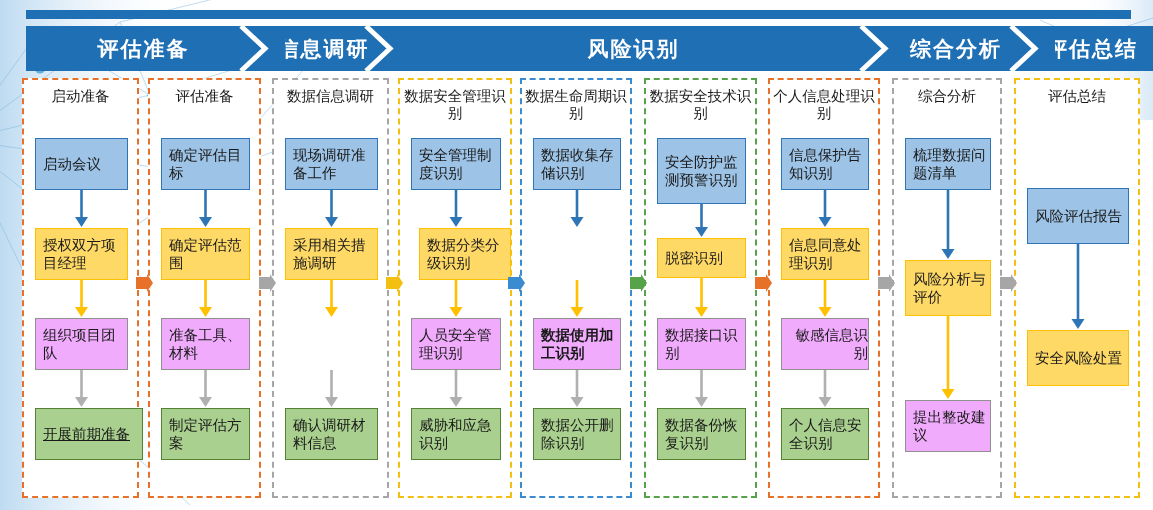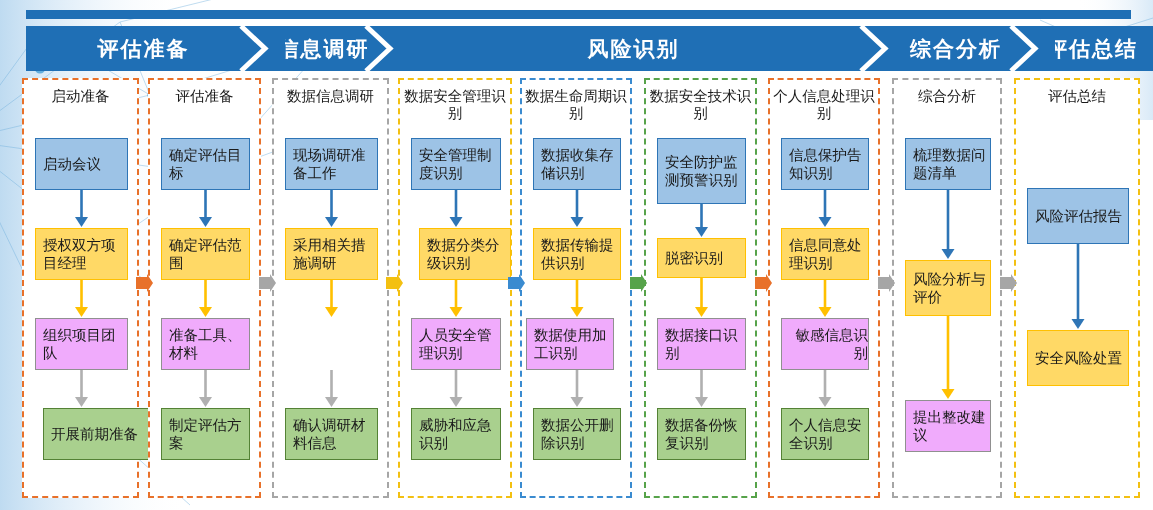--- a/index.html
+++ b/index.html
@@ -127,21 +127,21 @@
         <path d="M985 0 L1009 22.5 L985 45" fill="none" stroke="#ffffff" stroke-width="5"></path>
       </svg>
     </div>
 
   <div id="cols">
       <div class="col" style="left: 22px; width: 117px; border: 2.2px dashed rgb(232, 113, 42);">
         <div class="col-title">启动准备</div>
         <div class="node n-blue" style="left: 11px; top: 58px; width: 93px; height: 52px;">启动会议</div>
         <div class="node n-gold" style="left: 11px; top: 148px; width: 93px; height: 52px;">授权双方项目经理</div>
         <div class="node n-gray" style="left: 11px; top: 238px; width: 93px; height: 52px;">组织项目团队</div>
-        <div class="node n-green" style="left: 19px; top: 328px; width: 108px; height: 52px;">开展前期准备</div>
+        <div class="node n-green" style="left: 11px; top: 328px; width: 108px; height: 52px; text-decoration: underline;">开展前期准备</div>
         <svg width="117" height="420" style="position: absolute; left: 0px; top: 0px;">
           <path d="M57.5 110 L57.5 138" stroke="#2E75B6" stroke-width="2.6" fill="none"></path>
           <path d="M51 137 L64 137 L57.5 147 Z" fill="#2E75B6"></path>
           <path d="M57.5 200 L57.5 228" stroke="#FFC000" stroke-width="2.6" fill="none"></path>
           <path d="M51 227 L64 227 L57.5 237 Z" fill="#FFC000"></path>
           <path d="M57.5 290 L57.5 318" stroke="#B0B0B0" stroke-width="2.6" fill="none"></path>
           <path d="M51 317 L64 317 L57.5 327 Z" fill="#B0B0B0"></path>
         </svg>
       </div>
       <div class="col" style="left: 148px; width: 113px; border: 2.2px dashed rgb(232, 113, 42);">
@@ -184,22 +184,21 @@
           <path d="M49.5 137 L62.5 137 L56 147 Z" fill="#2E75B6"></path>
           <path d="M56 200 L56 228" stroke="#FFC000" stroke-width="2.6" fill="none"></path>
           <path d="M49.5 227 L62.5 227 L56 237 Z" fill="#FFC000"></path>
           <path d="M56 290 L56 318" stroke="#B0B0B0" stroke-width="2.6" fill="none"></path>
           <path d="M49.5 317 L62.5 317 L56 327 Z" fill="#B0B0B0"></path>
         </svg>
       </div>
       <div class="col" style="left: 520px; width: 112px; border: 2.2px dashed rgb(58, 139, 208);">
         <div class="col-title">数据生命周期识别</div>
         <div class="node n-blue" style="left: 11px; top: 58px; width: 88px; height: 52px;">数据收集存储识别</div>
-        <div class="node n-gold" style="left: 11px; top: 148px; width: 88px; height: 52px;">数据传输提供识别</div>
-        <div class="node n-gray" style="left: 4px; top: 238px; width: 88px; height: 52px;">数据使用加工识别</div>
+        <div class="node n-gray" style="left: 11px; top: 238px; width: 88px; height: 52px; font-weight: bold;">数据使用加工识别</div>
         <div class="node n-green" style="left: 11px; top: 328px; width: 88px; height: 52px;">数据公开删除识别</div>
         <svg width="112" height="420" style="position: absolute; left: 0px; top: 0px;">
           <path d="M55 110 L55 138" stroke="#2E75B6" stroke-width="2.6" fill="none"></path>
           <path d="M48.5 137 L61.5 137 L55 147 Z" fill="#2E75B6"></path>
           <path d="M55 200 L55 228" stroke="#FFC000" stroke-width="2.6" fill="none"></path>
           <path d="M48.5 227 L61.5 227 L55 237 Z" fill="#FFC000"></path>
           <path d="M55 290 L55 318" stroke="#B0B0B0" stroke-width="2.6" fill="none"></path>
           <path d="M48.5 317 L61.5 317 L55 327 Z" fill="#B0B0B0"></path>
         </svg>
       </div>

